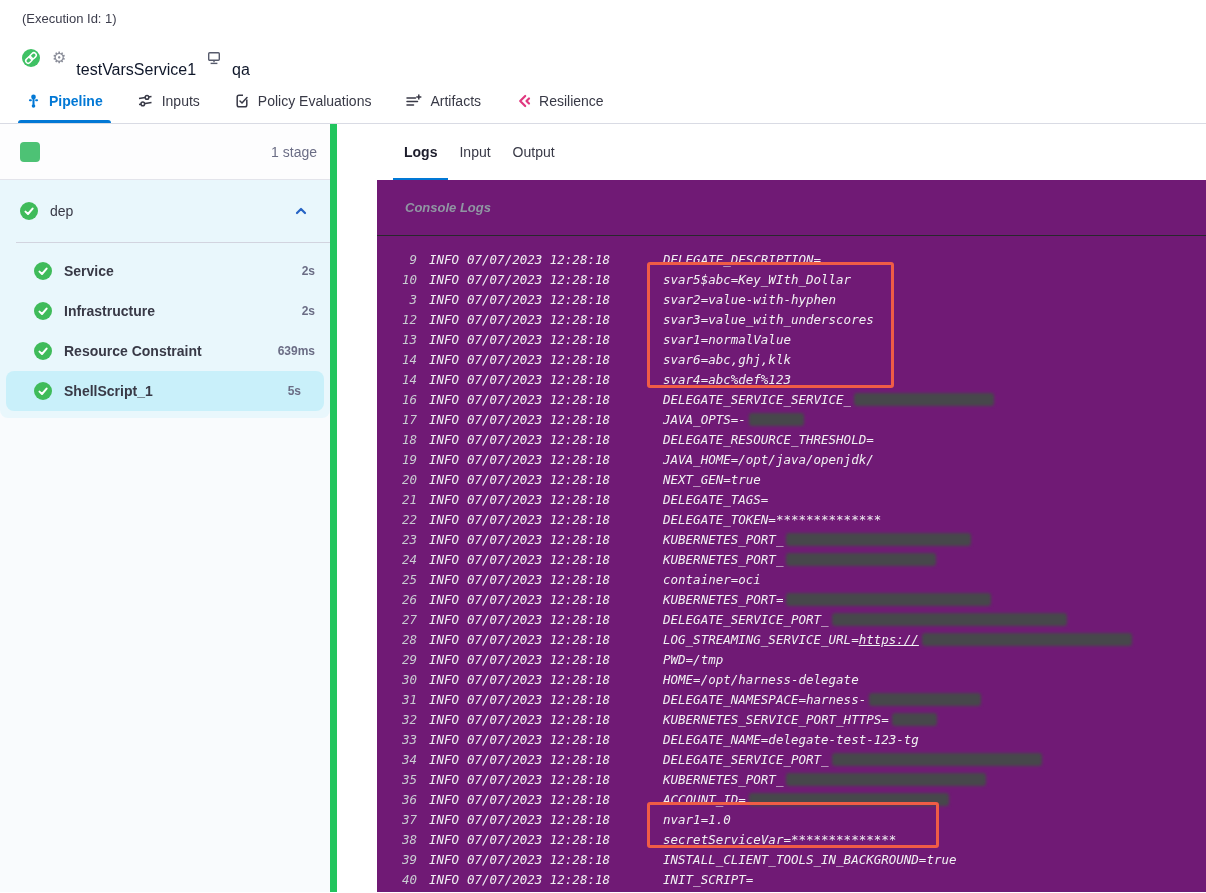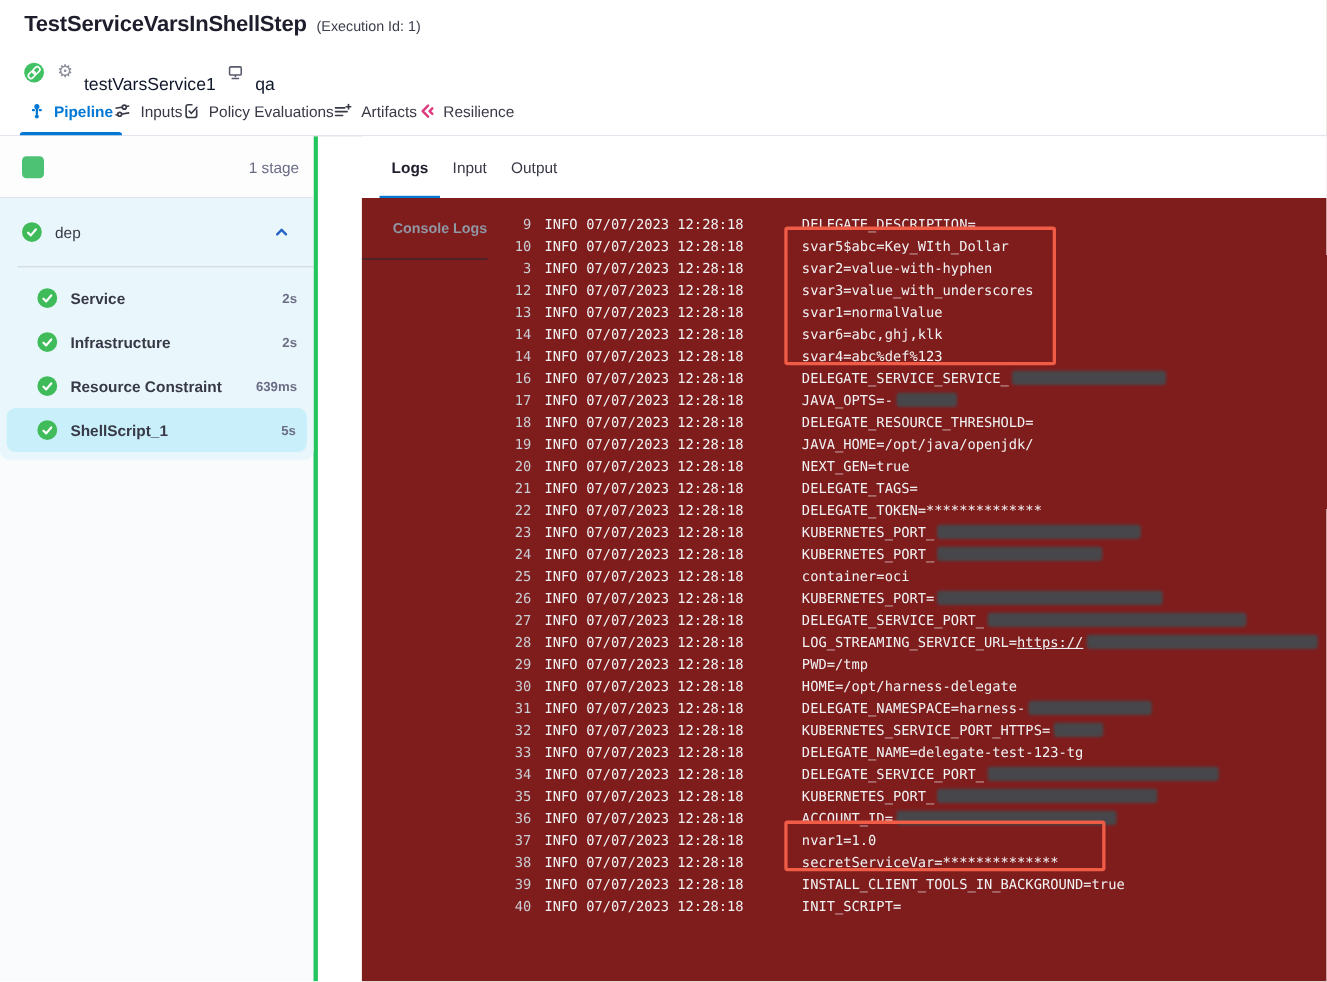--- a/index.html
+++ b/index.html
@@ -12,57 +12,57 @@
   .page-title { font-size:20px; font-weight:700; color:#1d1d2c; letter-spacing:-0.2px; }
   .exec-id { font-size:13px; color:#3c3d4c; }
   .meta-row { margin-top:11px; display:flex; align-items:center; gap:10px; }
   .svc-badge { width:18px; height:18px; border-radius:9px; background:#3fc164;
     display:flex; align-items:center; justify-content:center; }
   .gear { font-size:16px; color:#8a8d99; line-height:1; margin-left:2px; }
   .meta-text { font-size:16px; color:#0f172a;margin-top:24px; }
 
   
   .nav-tabs { height:45px; border-bottom:1px solid #d9dbe4; display:flex;
-    align-items:center; padding-left:26px; background:#fff; }
+    align-items:center; padding-left:26px; gap:34px; background:#fff; }
   .nav-tab { display:flex; align-items:center; gap:8px; font-size:14px; color:#383946;
     height:100%; position:relative; cursor:pointer; }
   .nav-tab.active { color:#0278d5; font-weight:700; }
   .nav-tab.active::after { content:""; position:absolute; left:-8px; right:-8px; bottom:0;
     height:3px; background:#0278d5; border-radius:3px 3px 0 0; }
   .nav-tab .icon { display:flex; align-items:center; }
 
   
   .main { display:flex; height:768px; }
-  .sidebar { width:289px; flex:none; border-right:4px solid #22c55e; background:#f9fbfd; }
+  .sidebar { width:337px; flex:none; border-right:7px solid #22c55e; background:#f9fbfd; }
   .sidebar-header { height:56px; background:#fdfdfe; border-bottom:1px solid #e3e4eb;
     display:flex; align-items:center; justify-content:space-between; padding:0 13px 0 20px; }
   .stage-swatch { width:20px; height:20px; border-radius:4px; background:#4dc275; }
   .stage-count { font-size:14px; color:#6b6d85; }
 
   .step-group { background:#e9f7fc; border-radius:0 0 8px 8px; padding-bottom:7px; }
   .group-header { height:62px; display:flex; align-items:center; padding:0 22px 0 20px; cursor:pointer; }
   .group-label { margin-left:12px; font-size:14px; color:#383946; flex:1; }
   .group-divider { height:1px; background:#d2d4df; margin:0 0 8px 16px; }
   .check-badge { width:18px; height:18px; flex:none; border-radius:50%; background:#3fbb5a;
     display:flex; align-items:center; justify-content:center; }
   .step-row { height:40px; display:flex; align-items:center; padding:0 15px 0 34px; cursor:pointer;font-weight:bold; }
-  .step-row.selected { background:#c9f0fa; border-radius:8px; margin:0 6px; padding:0 10px 0 28px; }
+  .step-row.selected { background:#c9f0fa; border-radius:8px; margin:0 6px; padding:0 23px 0 28px; }
   .step-label { margin-left:12px; font-size:14px; color:#383946; flex:1; }
   .step-duration { font-size:12px; color:#6b6d85; }
 
   
   .right { flex:1; display:flex; flex-direction:column; min-width:0; background:#fff;margin-left:40px; }
   .log-tabs { height:56px; background:#fff; display:flex; align-items:stretch; padding-left:16px; }
   .log-tab { display:flex; align-items:center; padding:0 11px; font-size:14px; color:#383946;
     position:relative; cursor:pointer; }
   .log-tab.active { font-weight:700; color:#1d1d2c; }
   .log-tab.active::after { content:""; position:absolute; left:0; right:0; bottom:0;
     height:2px; background:#0278d5; }
 
-  .console { flex:1; background:#7f1d1d; display:flex; min-height:0; }
+  .console { flex:1; background:#701a75; display:flex; flex-direction:column; min-height:0;font-style:italic; }
   .console-header { height:56px; flex:none; border-bottom:1px solid #28282d;
     display:flex; align-items:center; padding-left:28px; }
   .console-title { font-size:13px; font-weight:700; color:#9096a3; }
 
   .log-list { position:relative; flex:1; overflow:hidden; padding:13px 0 0 20px;
     font-family:"DejaVu Sans Mono", monospace; font-size:12.5px; }
   .log-row { height:20px; display:flex; align-items:center; white-space:pre; }
   .ln  { width:20px; flex:none; text-align:right; color:#c9ccd2; }
   .lvl { margin-left:12px; width:32px; flex:none; color:#f1f1f3; }
   .ts  { margin-left:6px; width:146px; flex:none; color:#f1f1f3; }
@@ -71,21 +71,20 @@
     filter:blur(1.6px); vertical-align:-2px; margin-left:3px; }
   .log-link { color:#f1f1f3; text-decoration:underline; cursor:pointer; }
   .hl-box { position:absolute; left:270px; border:3px solid #f05c46; border-radius:3px;
     pointer-events:none; }
 </style>
 </head>
 <body>
 
 <div class="app-header">
   <div class="title-row">
-    <span class="page-title">TestServiceVarsInShellStep</span>
     <span class="exec-id">(Execution Id: 1)</span>
   </div>
   <div class="meta-row">
     <span class="svc-badge">
       <svg width="16" height="16" viewBox="0 0 16 16">
         <g transform="rotate(-45 8 8)" stroke="#fff" stroke-width="1.5" fill="none">
           <rect x="1.6" y="5.6" width="7.2" height="4.8" rx="2.4"></rect>
           <rect x="7.2" y="5.6" width="7.2" height="4.8" rx="2.4"></rect>
         </g>
       </svg>

